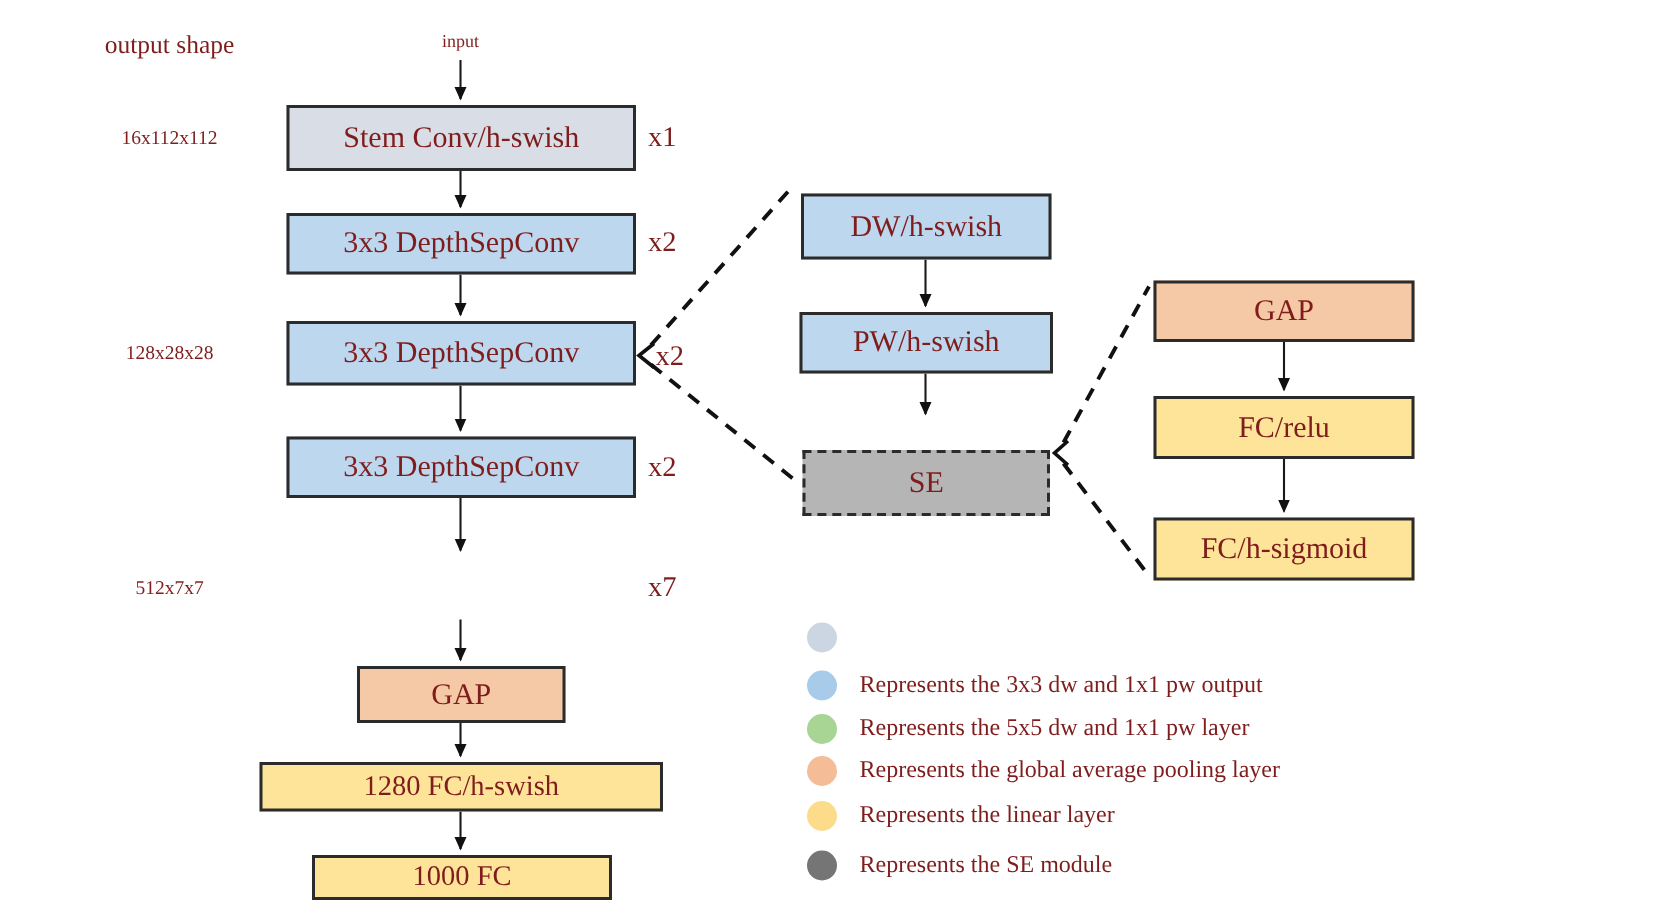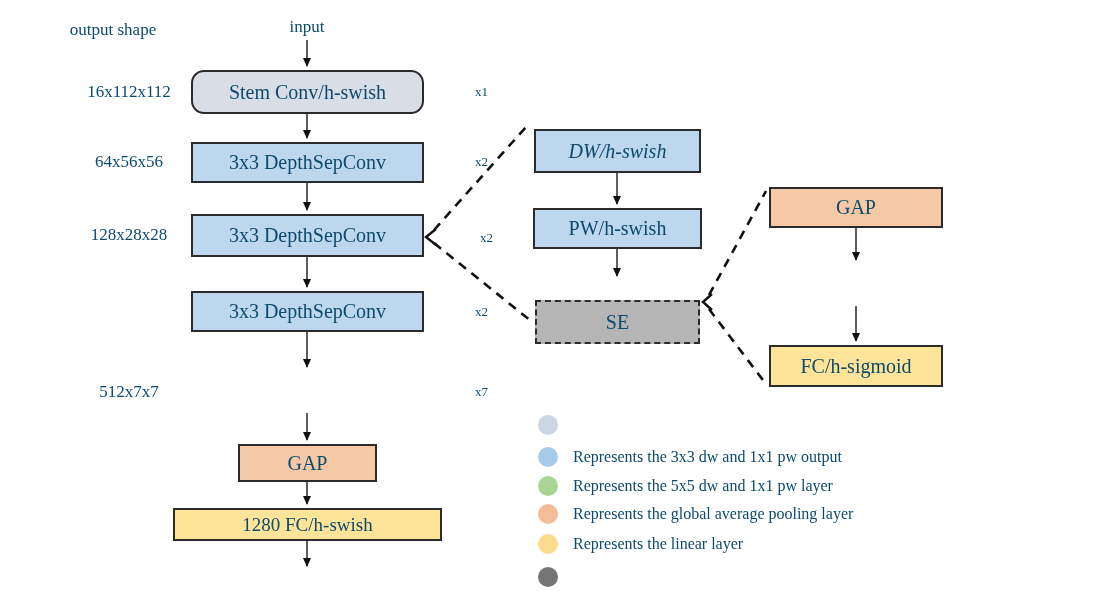--- a/index.html
+++ b/index.html
@@ -1,40 +1,40 @@
 <!DOCTYPE html>
 <html><head>
 <meta charset="utf-8">
 <style>
   html,body{margin:0;padding:0;background:#ffffff;}
   .canvas{
     position:relative;
     width:959px;height:612px;
     background:#ffffff;
     font-family:"Liberation Serif","DejaVu Serif",serif;
-    color:#0c4a6e;
+    color:#7f1d1d;
     overflow:hidden;
   }
   .overlay{position:absolute;left:0;top:0;width:1113px;height:612px;}
   .box{
     position:absolute;
     border:2px solid #2b2b2b;
     display:flex;align-items:center;justify-content:center;
     font-size:20px;
     box-sizing:border-box;
     white-space:nowrap;
   }
   .box.dashed{border-style:dashed;}
   .txt{
     position:absolute;
     display:flex;align-items:center;justify-content:center;
     white-space:nowrap;
   }
-  .shape-lbl{font-size:17px;width:150px;left:54px;height:24px;}
-  .mult-lbl{font-size:13px;width:40px;height:24px;justify-content:flex-start;margin-left:43px;}
+  .shape-lbl{font-size:13px;width:150px;left:38px;height:24px;}
+  .mult-lbl{font-size:19px;width:40px;height:24px;justify-content:flex-start;}
   .legend-dot{
     position:absolute;left:538px;width:20px;height:20px;border-radius:50%;
   }
   .legend-txt{
     position:absolute;left:573px;height:20px;
     display:flex;align-items:center;
     font-size:16px;white-space:nowrap;
   }
 </style>
 </head>
@@ -76,57 +76,59 @@
       <line x1="709" y1="295" x2="766" y2="191"></line>
       <line x1="709" y1="309" x2="766" y2="384"></line>
     </g>
     <g stroke="#111" stroke-width="2.4" fill="none">
       <polyline points="436,229 426,237 436,245"></polyline>
       <polyline points="712,294 703,302 712,310"></polyline>
     </g>
   </svg>
 
   <div class="txt" style="left:38px;top:20px;width:150px;height:20px;font-size:17px">output shape</div>
-  <div class="txt" style="left:257px;top:16px;width:100px;height:22px;font-size:17px">input</div>
+  <div class="txt" style="left:257px;top:16px;width:100px;height:22px;font-size:12px">input</div>
 
   <div class="txt shape-lbl" style="top:80px">16x112x112</div>
-  <div class="txt shape-lbl" style="top:150px">64x56x56</div>
   <div class="txt shape-lbl" style="top:223px">128x28x28</div>
   <div class="txt shape-lbl" style="top:380px">512x7x7</div>
 
-  <div class="box" style="left: 191px; top: 70px; width: 233px; height: 44px; background: rgb(216, 221, 230); border-radius: 13px;">Stem Conv/h-swish</div>
+  <div class="box" style="left: 191px; top: 70px; width: 233px; height: 44px; background: rgb(216, 221, 230);">Stem Conv/h-swish</div>
   <div class="box" style="left: 191px; top: 142px; width: 233px; height: 41px; background: rgb(189, 215, 238);">3x3 DepthSepConv</div>
   <div class="box" style="left: 191px; top: 214px; width: 233px; height: 43px; background: rgb(189, 215, 238);">3x3 DepthSepConv</div>
   <div class="box" style="left: 191px; top: 291px; width: 233px; height: 41px; background: rgb(189, 215, 238);">3x3 DepthSepConv</div>
 
   <div class="txt mult-lbl" style="left:432px;top:80px">x1</div>
   <div class="txt mult-lbl" style="left:432px;top:150px">x2</div>
   <div class="txt mult-lbl" style="left:437px;top:226px">x2</div>
   <div class="txt mult-lbl" style="left:432px;top:300px">x2</div>
   <div class="txt mult-lbl" style="left:432px;top:380px">x7</div>
 
   <div class="box" style="left: 238px; top: 444px; width: 139px; height: 38px; background: rgb(245, 201, 165);">GAP</div>
   <div class="box" style="left: 173px; top: 508px; width: 269px; height: 33px; font-size: 19px; background: rgb(253, 228, 153);">1280 FC/h-swish</div>
+  <div class="box" style="left: 208px; top: 570px; width: 200px; height: 30px; font-size: 19px; background: rgb(253, 228, 153);">1000 FC</div>
 
-  <div class="box" style="left: 534px; top: 129px; width: 167px; height: 44px; background: rgb(189, 215, 238); font-style: italic;">DW/h-swish</div>
+  <div class="box" style="left: 534px; top: 129px; width: 167px; height: 44px; background: rgb(189, 215, 238);">DW/h-swish</div>
   <div class="box" style="left: 533px; top: 208px; width: 169px; height: 41px; background: rgb(189, 215, 238);">PW/h-swish</div>
   <div class="box dashed" style="left: 535px; top: 280px; width: 165px; height: 44px; background: rgb(181, 181, 181); margin-top: 20px;">SE</div>
 
   <div class="box" style="left: 769px; top: 187px; width: 174px; height: 41px; background: rgb(245, 201, 165);">GAP</div>
+  <div class="box" style="left: 769px; top: 264px; width: 174px; height: 42px; background: rgb(253, 228, 153);">FC/relu</div>
   <div class="box" style="left: 769px; top: 345px; width: 174px; height: 42px; background: rgb(253, 228, 153);">FC/h-sigmoid</div>
 
   <div class="legend-dot" style="top: 415px; background: rgb(204, 213, 226);"></div>
 
   <div class="legend-dot" style="top: 447px; background: rgb(167, 203, 232);"></div>
   <div class="legend-txt" style="top:447px">Represents the 3x3 dw and 1x1 pw output</div>
 
   <div class="legend-dot" style="top: 476px; background: rgb(168, 212, 148);"></div>
   <div class="legend-txt" style="top:476px">Represents the 5x5 dw and 1x1 pw layer</div>
 
   <div class="legend-dot" style="top: 504px; background: rgb(244, 189, 151);"></div>
   <div class="legend-txt" style="top:504px">Represents the global average pooling layer</div>
 
   <div class="legend-dot" style="top: 534px; background: rgb(252, 220, 138);"></div>
   <div class="legend-txt" style="top:534px">Represents the linear layer</div>
 
   <div class="legend-dot" style="top: 567px; background: rgb(117, 117, 117);"></div>
+  <div class="legend-txt" style="top:567px">Represents the SE module</div>
 
 </div>
 
 </body></html>

